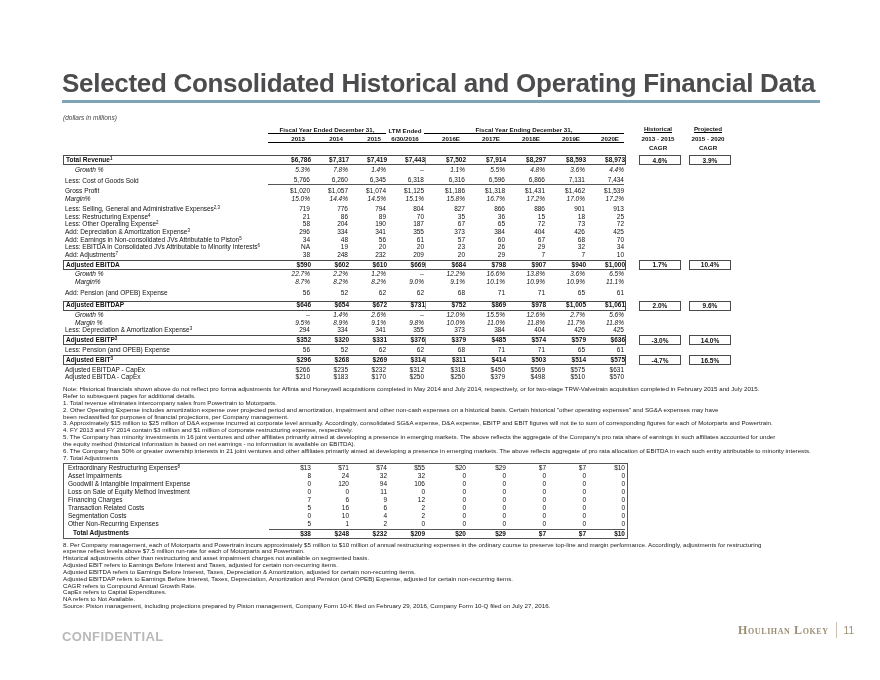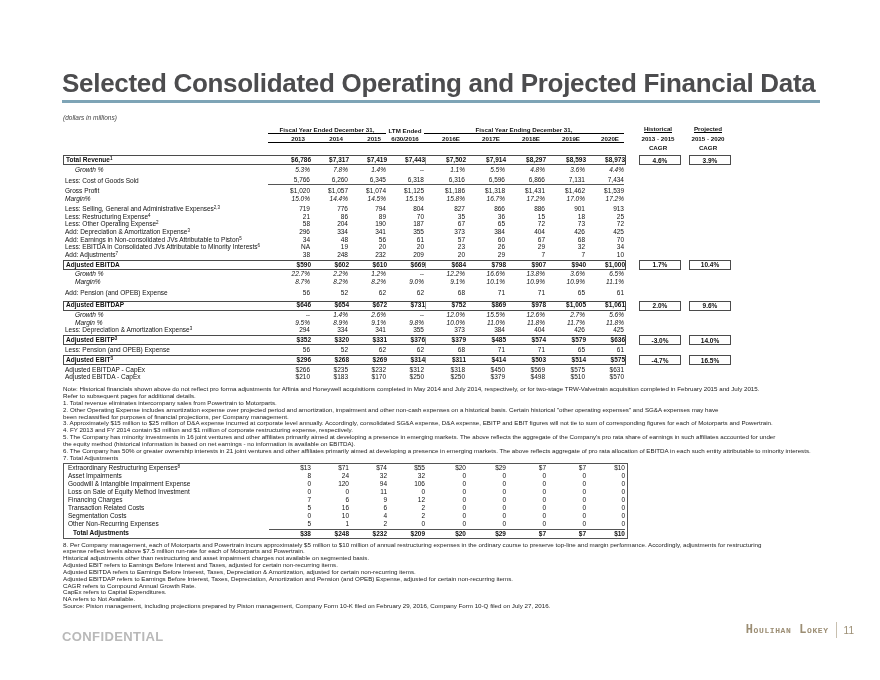--- a/index.html
+++ b/index.html
@@ -51,29 +51,29 @@
   .note{font-size:6.2px;line-height:6.85px;white-space:nowrap;color:#1a1a1a;}
   .notes-top{margin-top:5px;}
   .notes-bottom{margin-top:3px;}
   .adj-heading{margin-top:0;}
 
   sup{font-size:4.5px;line-height:0;vertical-align:2px;}
 
   .footer-left{position:absolute;left:62px;top:629px;font-size:13px;letter-spacing:0.4px;
                color:#b9b9b9;font-weight:bold;}
   .footer-right{position:absolute;right:26px;top:622px;display:flex;align-items:center;}
-  .brand{font-family:Liberation Mono, monospace;font-variant:small-caps;font-weight:bold;
+  .brand{font-family:Liberation Serif, serif;font-variant:small-caps;font-weight:bold;
          font-size:12px;letter-spacing:0.6px;color:#9c8e74;}
   .footer-divider{width:1px;height:16px;background:#c8c0b0;margin:0 7px;}
   .page-num{font-size:10px;color:#9c8e74;font-family:"Liberation Sans",sans-serif;}
 </style>
 </head>
 <body>
 
-<div class="page-title">Selected Consolidated Operating and Projected Financial Data</div>
+<div class="page-title">Selected Consolidated Historical and Operating Financial Data</div>
 <div class="title-rule"></div>
 <div class="units-note">(dollars in millions)</div>
 
 <div class="content">
   <div id="tbl-header">
       <div class="hrow">
         <div class="tmain">
           <div class="cell"></div>
           <div class="h hc hul" style="grid-column: 2 / span 3;">Fiscal Year Ended December 31,</div>
           <div class="h hc" style="grid-column: 5;">LTM Ended</div>

